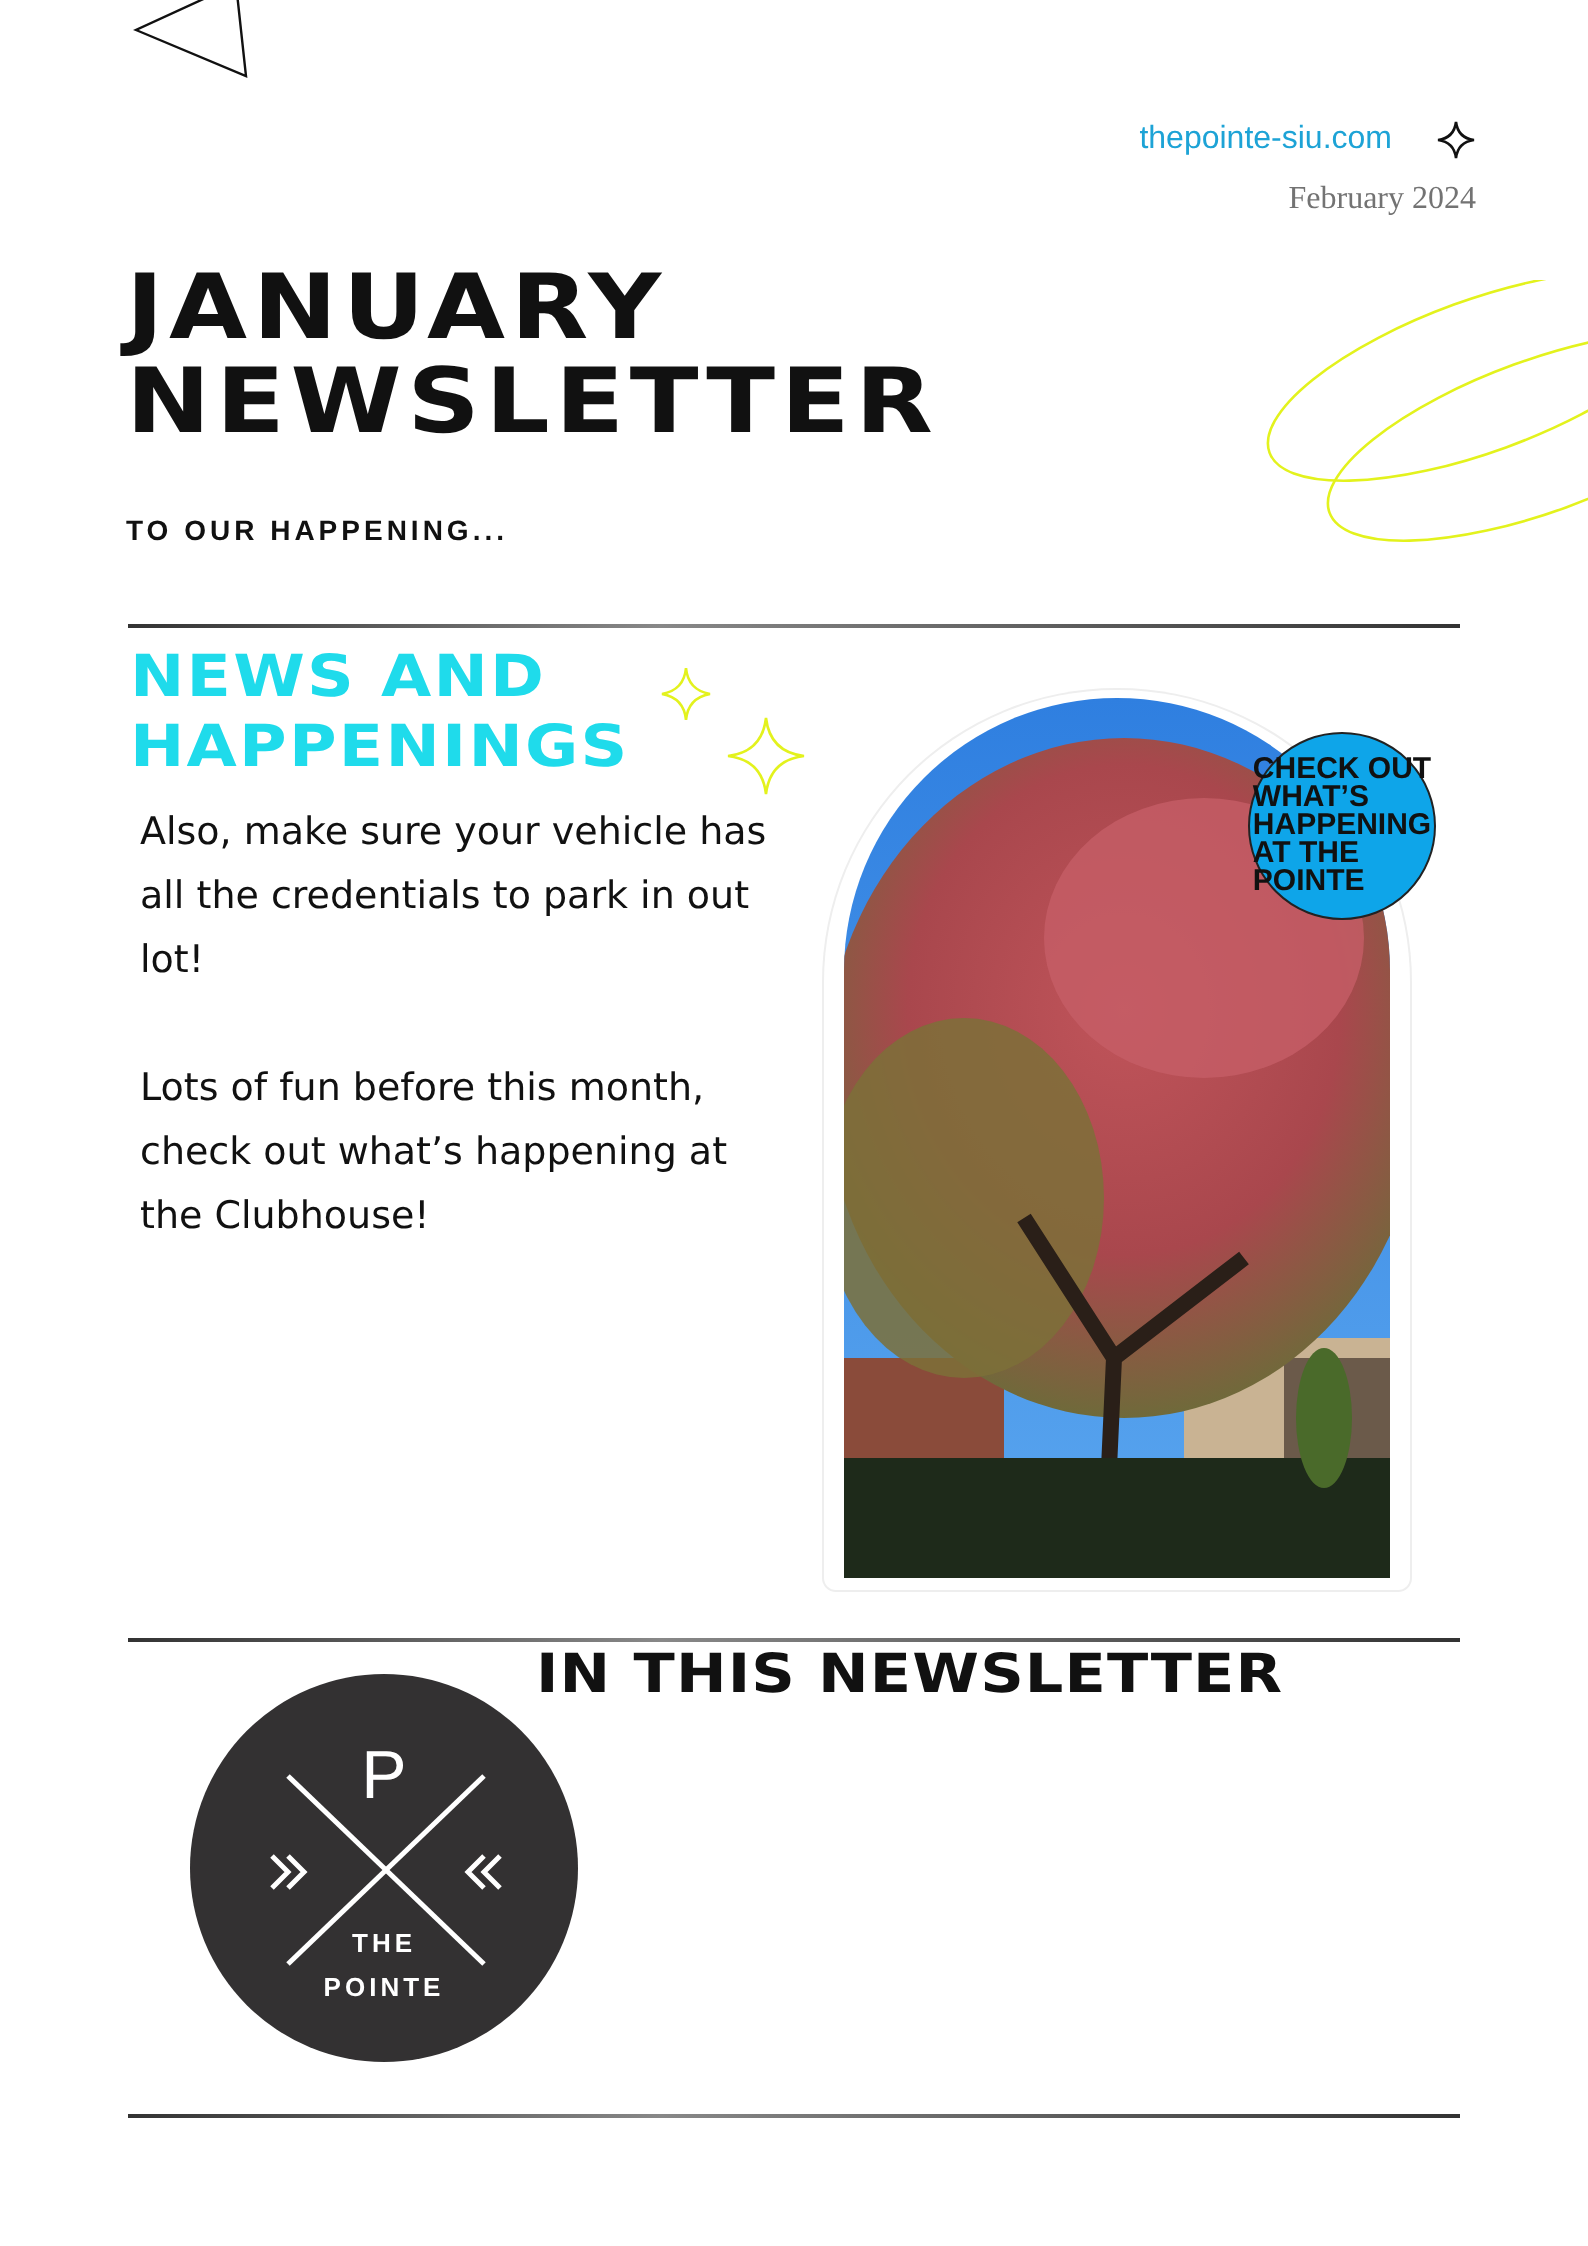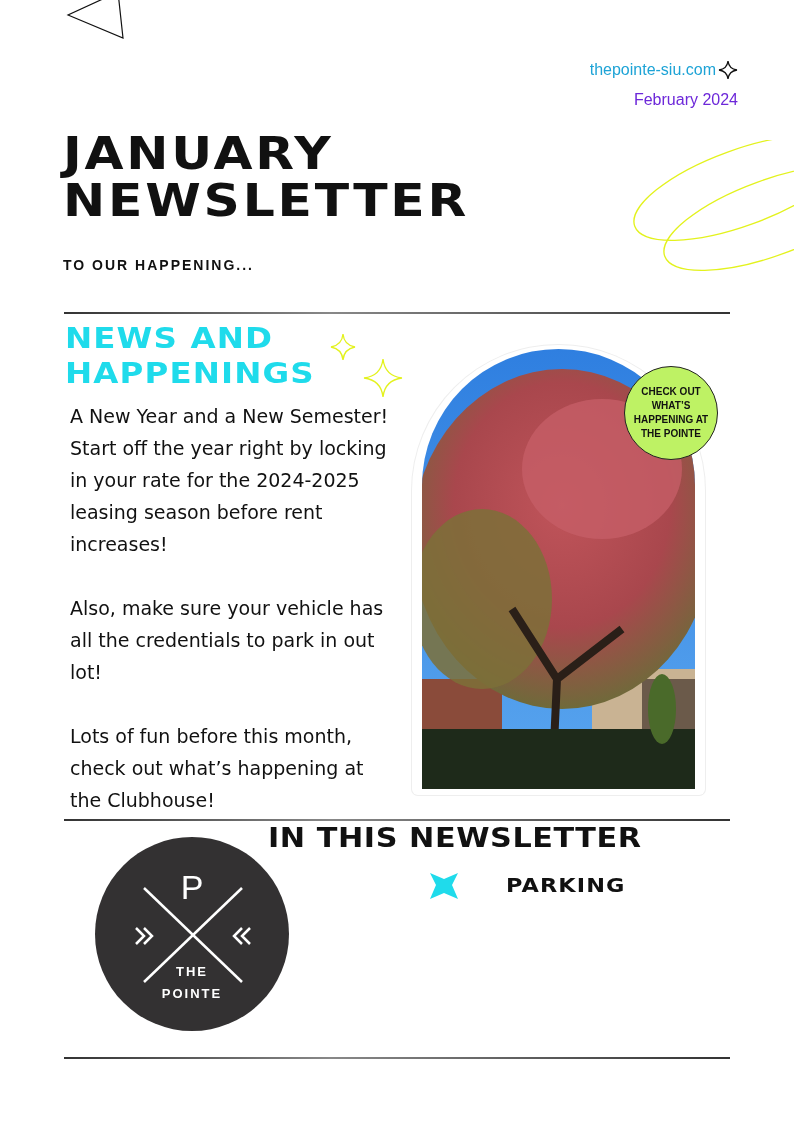--- a/index.html
+++ b/index.html
@@ -1,35 +1,35 @@
 <!DOCTYPE html>
 <html><head>
 <meta charset="utf-8">
 <style>
   html,body{margin:0;padding:0;background:#fff;}
   body{width:794px;height:1123px;position:relative;overflow:hidden;font-family:"DejaVu Sans",sans-serif;color:#111;}
   .abs{position:absolute;}
   .deco-triangle{left:60px;top:-10px;width:80px;height:55px;}
-  .site-link{right:56px;top:60px;color:#1da3d6;font-family:"Liberation Sans",sans-serif;font-size:16px;display:flex;align-items:center;gap:2px;text-decoration:none;}
-  .issue-date{right:56px;top:91px;color:#6d28d9;font-family:Liberation Sans, sans-serif;font-size:16px;}
+  .site-link{right:56px;top:60px;color:#1da3d6;font-family:"Liberation Sans",sans-serif;font-size:16px;display:flex;align-items:center;gap:22px;text-decoration:none;}
+  .issue-date{right:56px;top:91px;color:#737373;font-family:Liberation Serif, serif;font-size:16px;}
   .title{left:63px;top:130px;font-family:"DejaVu Sans",sans-serif;font-weight:900;font-size:45px;line-height:47px;letter-spacing:2.5px;margin:0;transform:scaleX(1.12);transform-origin:left top;}
   .subtitle{left:63px;top:257px;font-family:"Liberation Sans",sans-serif;font-weight:700;font-size:14px;letter-spacing:2px;}
   .ellipses{left:630px;top:140px;width:170px;height:150px;}
   .rule{height:2px;background:linear-gradient(90deg,#333,#888 40%,#333);}
   .rule1{left:64px;top:312px;width:666px;}
   .rule2{left:64px;top:819px;width:666px;}
   .rule3{left:64px;top:1057px;width:666px;}
   .section-title{left:65px;top:321px;color:#1fdbeb;font-family:"DejaVu Sans",sans-serif;font-weight:900;font-size:29px;line-height:35px;letter-spacing:1px;margin:0;transform:scaleX(1.12);transform-origin:left top;}
   .sparkle-small{left:330px;top:333px;width:26px;height:28px;}
   .sparkle-big{left:363px;top:358px;width:40px;height:40px;}
   .body-text{left:70px;top:400px;width:330px;font-family:"DejaVu Sans",sans-serif;font-size:19px;line-height:32px;color:#111;}
   .body-text p{margin:0 0 32px 0;}
   .arch-frame{left:412px;top:345px;width:293px;height:450px;background:#fff;border-radius:146px 146px 6px 6px;box-shadow:0 0 0 1px #eee;}
   .arch-photo{left:422px;top:349px;width:273px;height:440px;border-radius:137px 137px 0 0;overflow:hidden;}
-  .badge{left:624px;top:366px;width:94px;height:94px;border-radius:50%;background:#bef264;border:1.5px solid #222;display:flex;align-items:center;justify-content:center;text-align:center;font-family:"Liberation Sans",sans-serif;font-weight:700;font-size:10px;line-height:14px;color:#111;box-sizing:border-box;padding:6px;}
+  .badge{left:624px;top:366px;width:94px;height:94px;border-radius:50%;background:#0ea5e9;border:1.5px solid #222;display:flex;align-items:center;justify-content:center;text-align:left;font-family:"Liberation Sans",sans-serif;font-weight:700;font-size:15px;line-height:14px;color:#111;box-sizing:border-box;padding:6px;}
   .toc-title{left:268px;top:822px;font-family:"DejaVu Sans",sans-serif;font-weight:900;font-size:27px;letter-spacing:0.5px;margin:0;transform:scaleX(1.12);transform-origin:left top;}
   .logo{left:94px;top:836px;width:196px;height:196px;}
   .toc-list{left:426px;top:865px;list-style:none;margin:0;padding:0;}
   .toc-item{display:flex;align-items:center;height:40px;}
   .toc-star{width:36px;height:36px;margin-right:44px;}
   .toc-label{font-family:"DejaVu Sans",sans-serif;font-weight:900;font-size:20px;letter-spacing:1px;transform:scaleX(1.12);transform-origin:left center;}
 </style>
 </head>
 <body>
 
@@ -63,21 +63,20 @@
   <span>HAPPENINGS</span>
 </h2>
 <svg class="abs sparkle-small" viewBox="0 0 26 28">
   <path d="M13 1 Q14 12 25 14 Q14 16 13 27 Q12 16 1 14 Q12 12 13 1Z" fill="none" stroke="#e3f21d" stroke-width="1.3"></path>
 </svg>
 <svg class="abs sparkle-big" viewBox="0 0 40 40">
   <path d="M20 1 Q22 18 39 20 Q22 22 20 39 Q18 22 1 20 Q18 18 20 1Z" fill="none" stroke="#e3f21d" stroke-width="1.3"></path>
 </svg>
 
 <div class="abs body-text">
-  <p>A New Year and a New Semester! Start off the year right by locking in your rate for the 2024-2025 leasing season before rent increases!</p>
   <p>Also, make sure your vehicle has all the credentials to park in out lot!</p>
   <p>Lots of fun before this month, check out what’s happening at the Clubhouse!</p>
 </div>
 
 <div class="abs arch-frame"></div>
 <div class="abs arch-photo" title="Autumn tree with red leaves in front of apartment buildings">
   <svg width="273" height="440" viewBox="0 0 273 440">
     <defs>
       <linearGradient id="sky" x1="0" y1="0" x2="0" y2="1">
         <stop offset="0" stop-color="#2f7fe0"></stop>
@@ -111,21 +110,15 @@
   <line x1="148" y1="52" x2="50" y2="146" stroke="#fff" stroke-width="2.5"></line>
   <text x="98" y="63" text-anchor="middle" fill="#fff" font-family="Liberation Sans, sans-serif" font-size="34">P</text>
   <path d="M42 92 l8 8 l-8 8 M50 92 l8 8 l-8 8" stroke="#fff" stroke-width="2.5" fill="none"></path>
   <path d="M156 92 l-8 8 l8 8 M148 92 l-8 8 l8 8" stroke="#fff" stroke-width="2.5" fill="none"></path>
   <text x="98" y="140" text-anchor="middle" fill="#fff" font-family="Liberation Sans, sans-serif" font-weight="700" font-size="13" letter-spacing="2">THE</text>
   <text x="98" y="162" text-anchor="middle" fill="#fff" font-family="Liberation Sans, sans-serif" font-weight="700" font-size="13" letter-spacing="2">POINTE</text>
 </svg>
 
 <h2 class="abs toc-title">IN THIS NEWSLETTER</h2>
 <ul class="abs toc-list">
-  <li class="toc-item">
-    <svg class="toc-star" viewBox="0 0 36 36">
-        <path d="M4 6 L18 12 L32 6 L26 18 L32 32 L18 26 L4 32 L10 18 Z" fill="#1fdbeb"></path>
-      </svg>
-    <span class="toc-label">PARKING</span>
-  </li>
 </ul>
 
 <div class="abs rule rule3"></div>
 
 </body></html>

